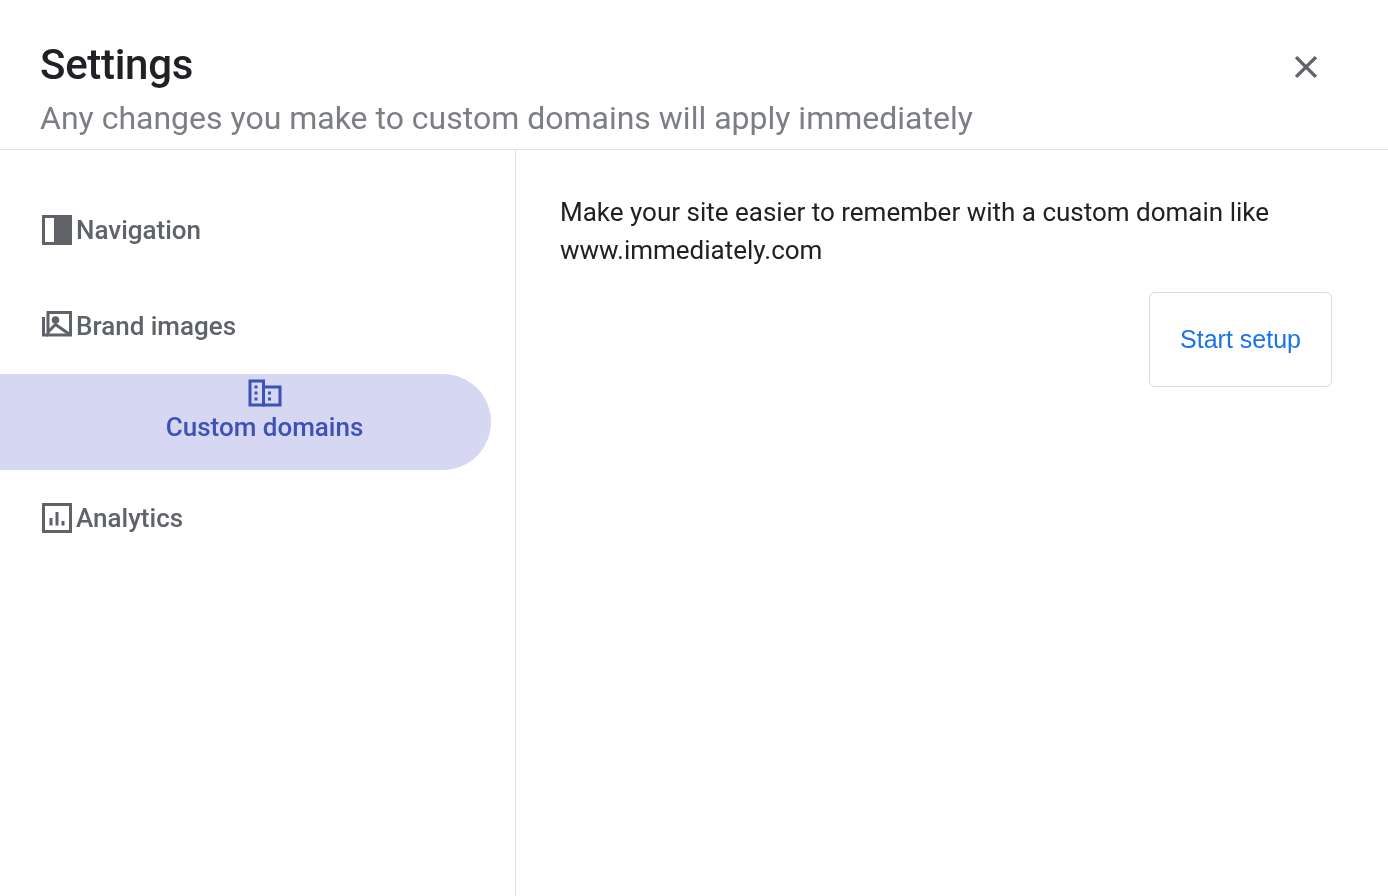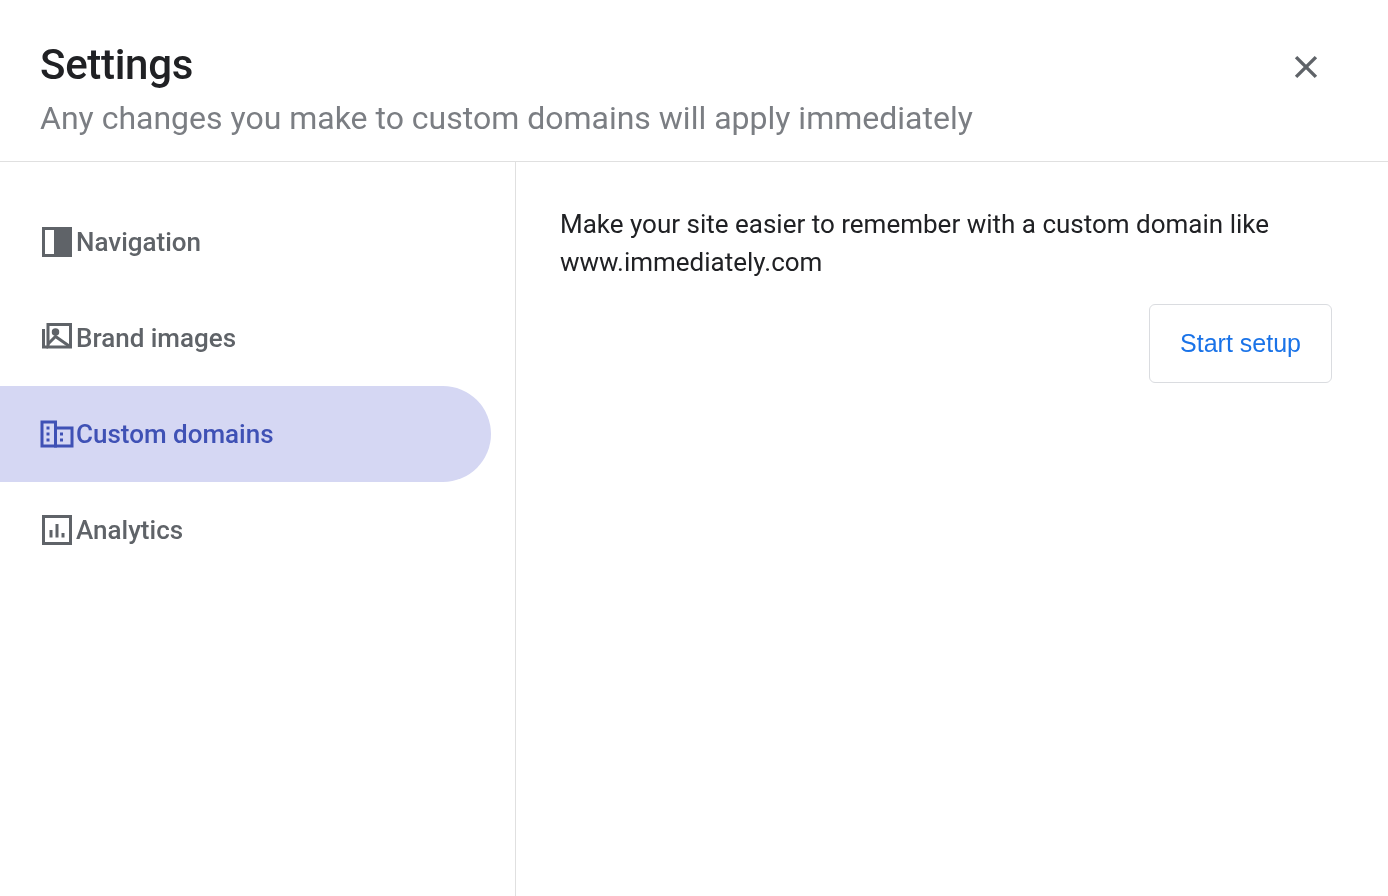--- a/index.html
+++ b/index.html
@@ -2,21 +2,21 @@
 <html><head>
 <meta charset="utf-8">
 <style>
   * { box-sizing: border-box; margin: 0; padding: 0; }
   html, body { width: 1388px; height: 896px; font-family: 'Google Sans', Roboto, Arial, sans-serif; background: #fff; overflow: hidden; }
   .dialog {
     width: 1388px; height: 896px; background: #fff; position: relative;
     box-shadow: 0 1px 3px rgba(0,0,0,.08);
   }
   .header {
-    padding: 40px 40px 24px 40px;
+    padding: 40px 40px 12px 40px;
     border-bottom: 1px solid #e0e0e0;
     position: relative;
   }
   .header h1 {
     font-size: 42px; font-weight: 500; color: #202124; letter-spacing: -0.3px;
   }
   .header .subtitle {
     font-size: 32px; color: #7b7e83; margin-top: 10px; font-weight: 400;
   }
   .close-btn {
@@ -32,41 +32,42 @@
     width: 516px; border-right: 1px solid #e0e0e0; padding-top: 32px;
   }
   .nav-item {
     display: flex; align-items: center; height: 96px; padding-left: 38px;
     cursor: pointer; 
   }
   .nav-item.active {
     background: #d5d7f3; color: #3f51b5;
     border-top-right-radius: 48px; border-bottom-right-radius: 48px;
     margin-right: 24px;
+    flex-direction: column;
   }
   .nav-item .icon {
     width: 38px; height: 38px; display: flex; align-items: center; justify-content: center;
     color: #5f6368;
   }
   .nav-item.active .icon { color: #3f51b5; }
   .nav-item svg { width: 36px; height: 36px; }
   .nav-item .label {
     font-size: 26px; color: #5f6368; font-weight: 500;
   }
   .nav-item.active .label { color: #3f51b5; }
   .content {
     flex: 1; padding: 44px 56px 0 44px; position: relative;
   }
   .content-text {
     font-size: 26px; color: #202124; line-height: 1.45; max-width: 780px;
   }
   .start-btn {
     position: absolute; top: 142px; right: 56px;
     border: 1px solid #dadce0; background: #fff; color: #1a73e8;
-    font-size: 25px; font-weight: 500; padding: 24px 30px; border-radius: 6px;
+    font-size: 25px; font-weight: 500; padding: 32px 30px; border-radius: 6px;
     cursor: pointer;
     text-align: center;
   }
   
   .arrow {
     position: absolute; pointer-events: none;
     left: 870px; top: 318px; width: 220px; height: 180px;
   }
   .arrow svg { width: 100%; height: 100%; overflow: visible; }
 </style>

